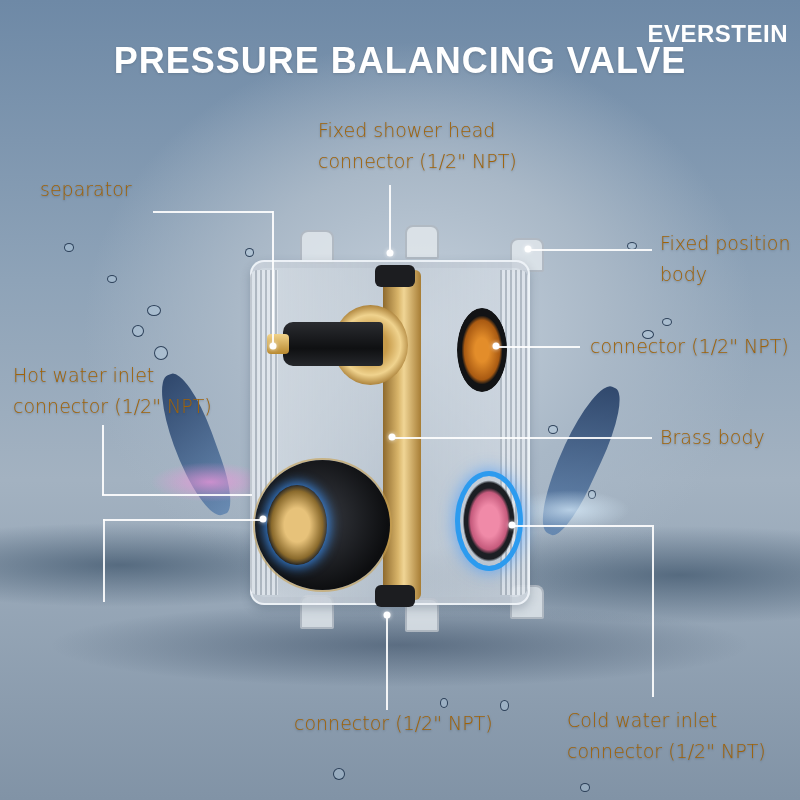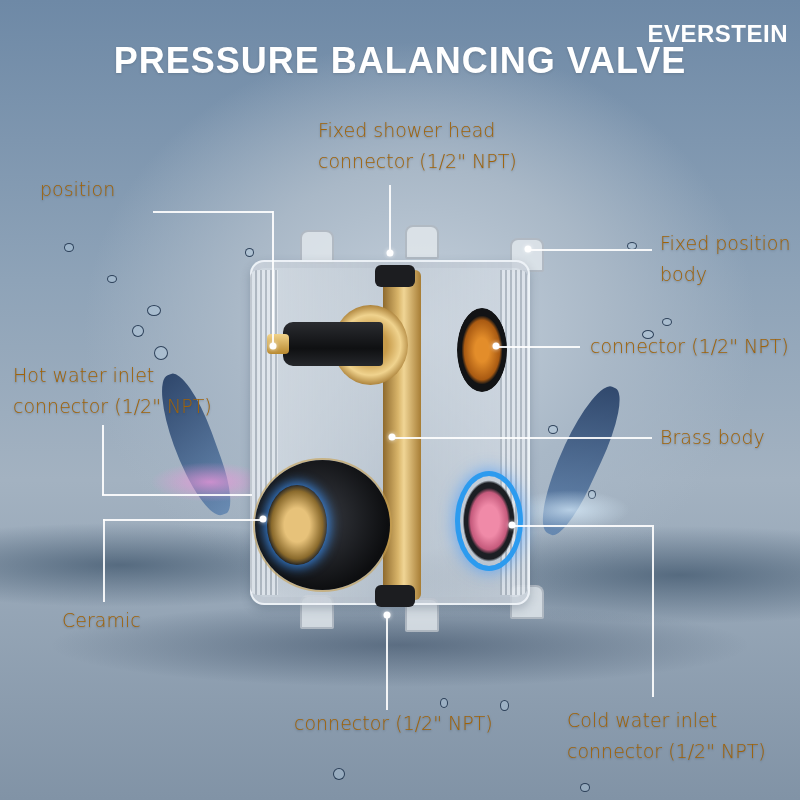--- a/index.html
+++ b/index.html
@@ -171,21 +171,21 @@
 </div>
 
 <div class="label" style="left:318px;top:115px;">
   <span>Fixed shower head</span>
   <span>connector (1/2" NPT)</span>
 </div>
 <div class="line v" style="left:389px;top:185px;height:68px;"></div>
 <div class="dot" style="left:390px;top:253px;"></div>
 
 <div class="label" style="left:40px;top:174px;">
-  <span>position</span>
+  <span>separator</span>
 </div>
 <div class="line h" style="left:153px;top:211px;width:120px;"></div>
 <div class="line v" style="left:272px;top:211px;height:135px;"></div>
 <div class="dot" style="left:273px;top:346px;"></div>
 
 <div class="label" style="left:660px;top:228px;">
   <span>Fixed position</span>
   <span>body</span>
 </div>
 <div class="line h" style="left:528px;top:249px;width:124px;"></div>
@@ -204,21 +204,20 @@
 <div class="line v" style="left:102px;top:425px;height:70px;"></div>
 <div class="line h" style="left:102px;top:494px;width:150px;"></div>
 
 <div class="label" style="left:660px;top:422px;text-align:right;">
   <span>Brass body</span>
 </div>
 <div class="line h" style="left:392px;top:437px;width:260px;"></div>
 <div class="dot" style="left:392px;top:437px;"></div>
 
 <div class="label" style="left:62px;top:605px;">
-  <span>Ceramic</span>
 </div>
 <div class="line h" style="left:103px;top:519px;width:160px;"></div>
 <div class="line v" style="left:103px;top:519px;height:83px;"></div>
 <div class="dot" style="left:263px;top:519px;"></div>
 
 <div class="label" style="left:294px;top:708px;">
   <span>connector (1/2" NPT)</span>
 </div>
 <div class="line v" style="left:386px;top:615px;height:95px;"></div>
 <div class="dot" style="left:387px;top:615px;"></div>

